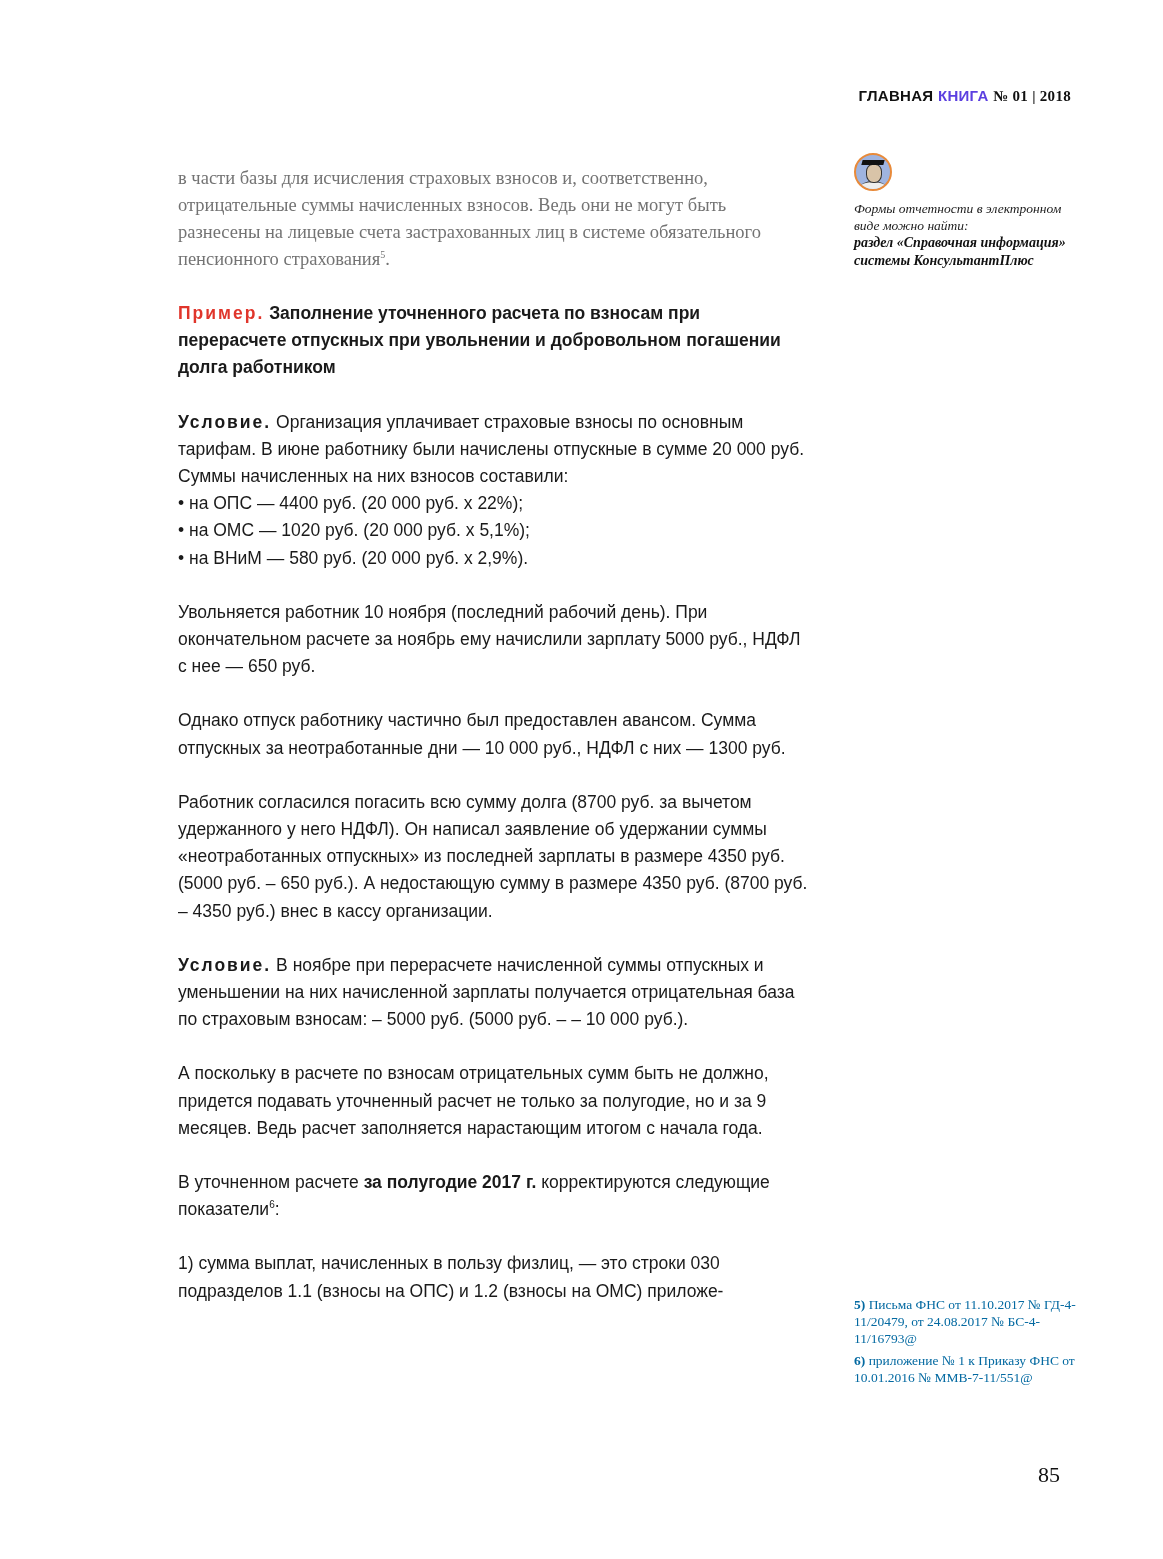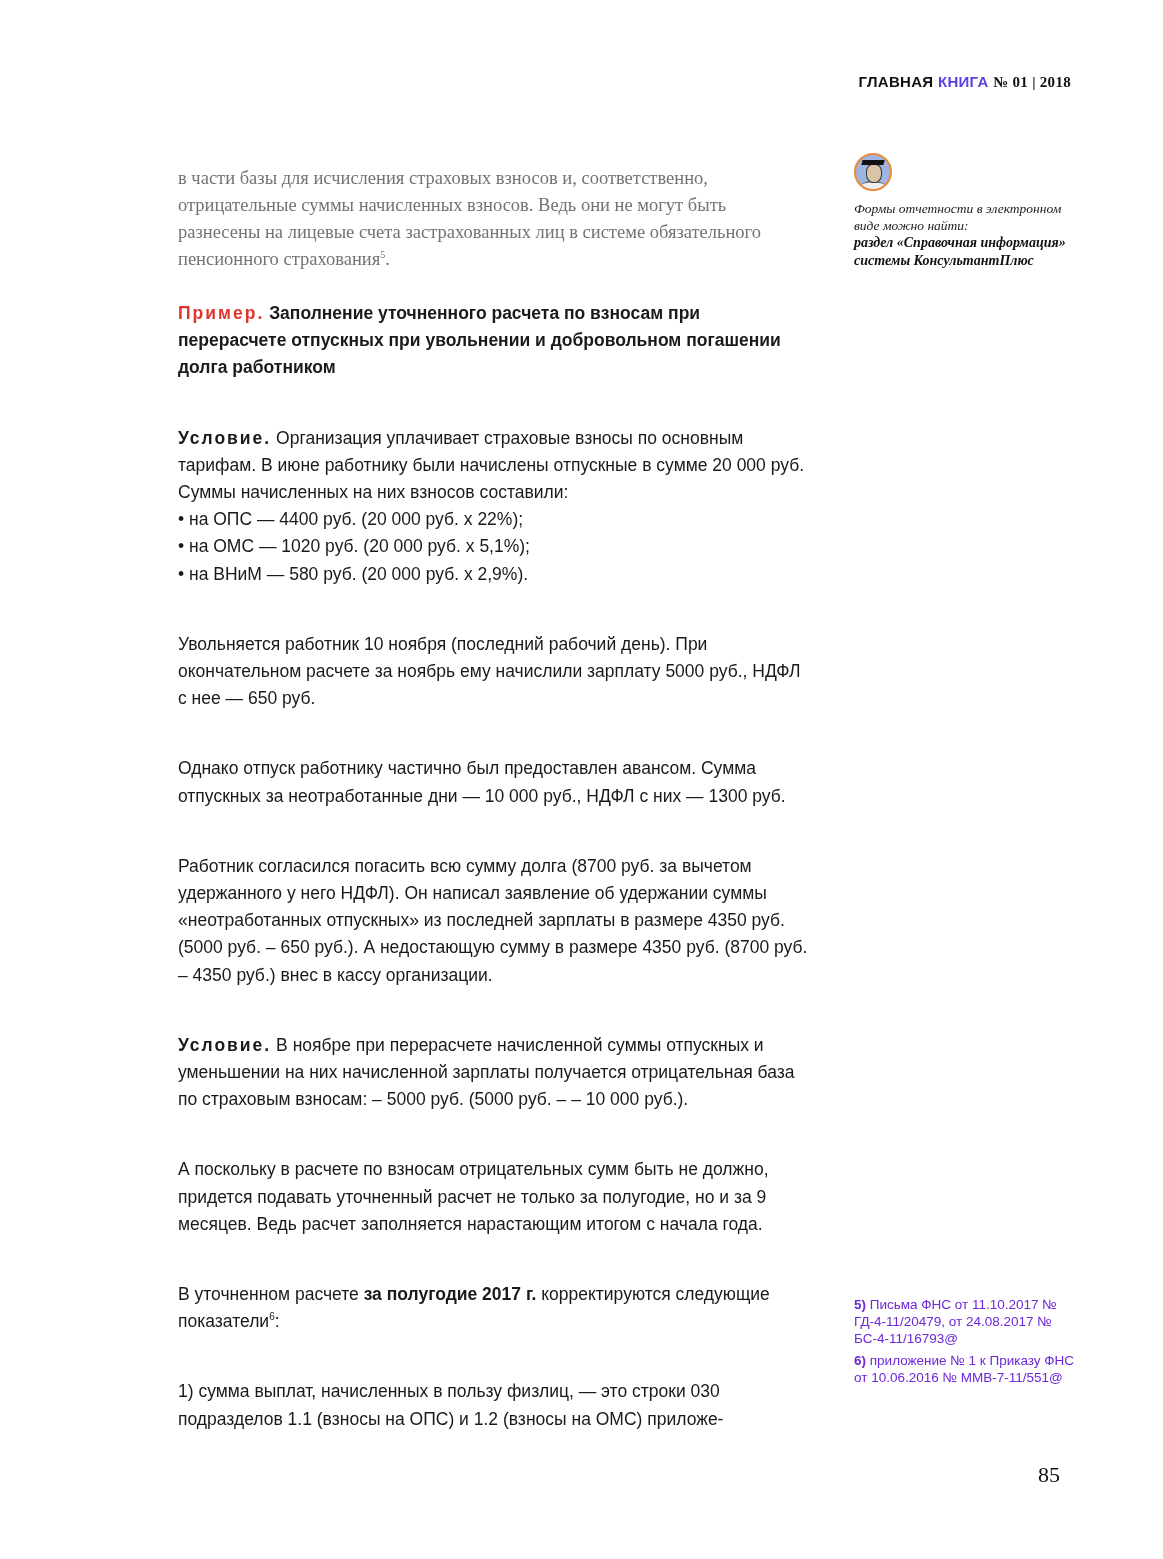--- a/index.html
+++ b/index.html
@@ -1,38 +1,38 @@
 <!DOCTYPE html>
 <html><head>
   <meta charset="utf-8">
   <style>
     html, body { margin: 0; padding: 0; background: #ffffff; }
     body { width: 1163px; height: 1559px; position: relative; overflow: hidden; color: #1a1a1a; }
 
     .header {
-      position: absolute; top: 73px; right: 92px;
+      position: absolute; top: 87px; right: 92px;
       font-family: "Liberation Sans", sans-serif; font-weight: bold; font-size: 15px; letter-spacing: 0.3px;
       white-space: nowrap;
     }
     .header .brand1 { color: #111; }
     .header .brand2 { color: #5b3fe0; }
     .header .issue { font-family: "Liberation Serif", serif; font-weight: bold; font-size: 15px; color: #111; }
 
     .main {
       position: absolute; left: 178px; top: 165px; width: 630px;
     }
     .serif-para {
       font-family: Liberation Serif, serif; font-size: 18.5px; line-height: 27px; color: #737373; margin: 0;
     }
     .sans {
       font-family: "Liberation Sans", sans-serif; font-size: 17.5px; line-height: 27.2px; color: #1a1a1a; margin: 0;
     }
     .example-title { margin-top: 27px; font-weight: bold; }
     .example-title .lead { color: #e0352b; letter-spacing: 2px; }
-    .para { margin-top: 43px; }
+    .para { margin-top: 27px; }
     .lead-bold { font-weight: bold; letter-spacing: 2px; }
     sup { font-size: 10px; line-height: 0; vertical-align: super; }
     .bullet { display: block; }
 
     .side {
       position: absolute; left: 854px; top: 153px; width: 230px; font-style: italic;
     }
     .avatar {
       width: 34px; height: 34px; border-radius: 50%;
       background: #9fb4e0; border: 2px solid #e88a3a; position: relative; overflow: hidden;
@@ -42,21 +42,21 @@
     .avatar .body { position: absolute; left: 4px; top: 26px; width: 26px; height: 12px; background: #eee; border-top: 1px solid #333; border-radius: 50% 50% 0 0; }
     .side-note {
       margin-top: 9px; font-family: "Liberation Serif", serif; font-size: 13.5px; line-height: 17px; color: #222;
     }
     .side-strong {
       font-family: "Liberation Serif", serif; font-weight: bold; font-size: 14px; line-height: 17.5px; color: #111;
     }
 
     .footnotes {
       position: absolute; left: 854px; top: 1296px; width: 230px;
-      font-family: Liberation Sans, sans-serif; font-size: 13.5px; line-height: 17px; color: #6d28d9;
+      font-family: Liberation Serif, serif; font-size: 13.5px; line-height: 17px; color: #0369a1;
     }
     .footnote { margin: 0 0 5px 0; }
     .fn-num { font-weight: bold; }
 
     .page-number {
       position: absolute; right: 103px; top: 1462px;
       font-family: "Liberation Serif", serif; font-size: 22px; color: #111;
     }
   </style>
 </head>
@@ -114,17 +114,17 @@
   <div class="side-strong">раздел «Справочная информация» системы КонсультантПлюс</div>
 </div>
 
 <div class="footnotes">
   <p class="footnote">
     <span class="fn-num">5)</span>
     <span>Письма ФНС от 11.10.2017 № ГД-4-11/20479, от 24.08.2017 № БС-4-11/16793@</span>
   </p>
   <p class="footnote">
     <span class="fn-num">6)</span>
-    <span>приложение № 1 к Приказу ФНС от 10.06.2016 № ММВ-7-11/551@</span>
+    <span>приложение № 1 к Приказу ФНС от 10.01.2016 № ММВ-7-11/551@</span>
   </p>
 </div>
 
 <div class="page-number">85</div>
 
 </body></html>

